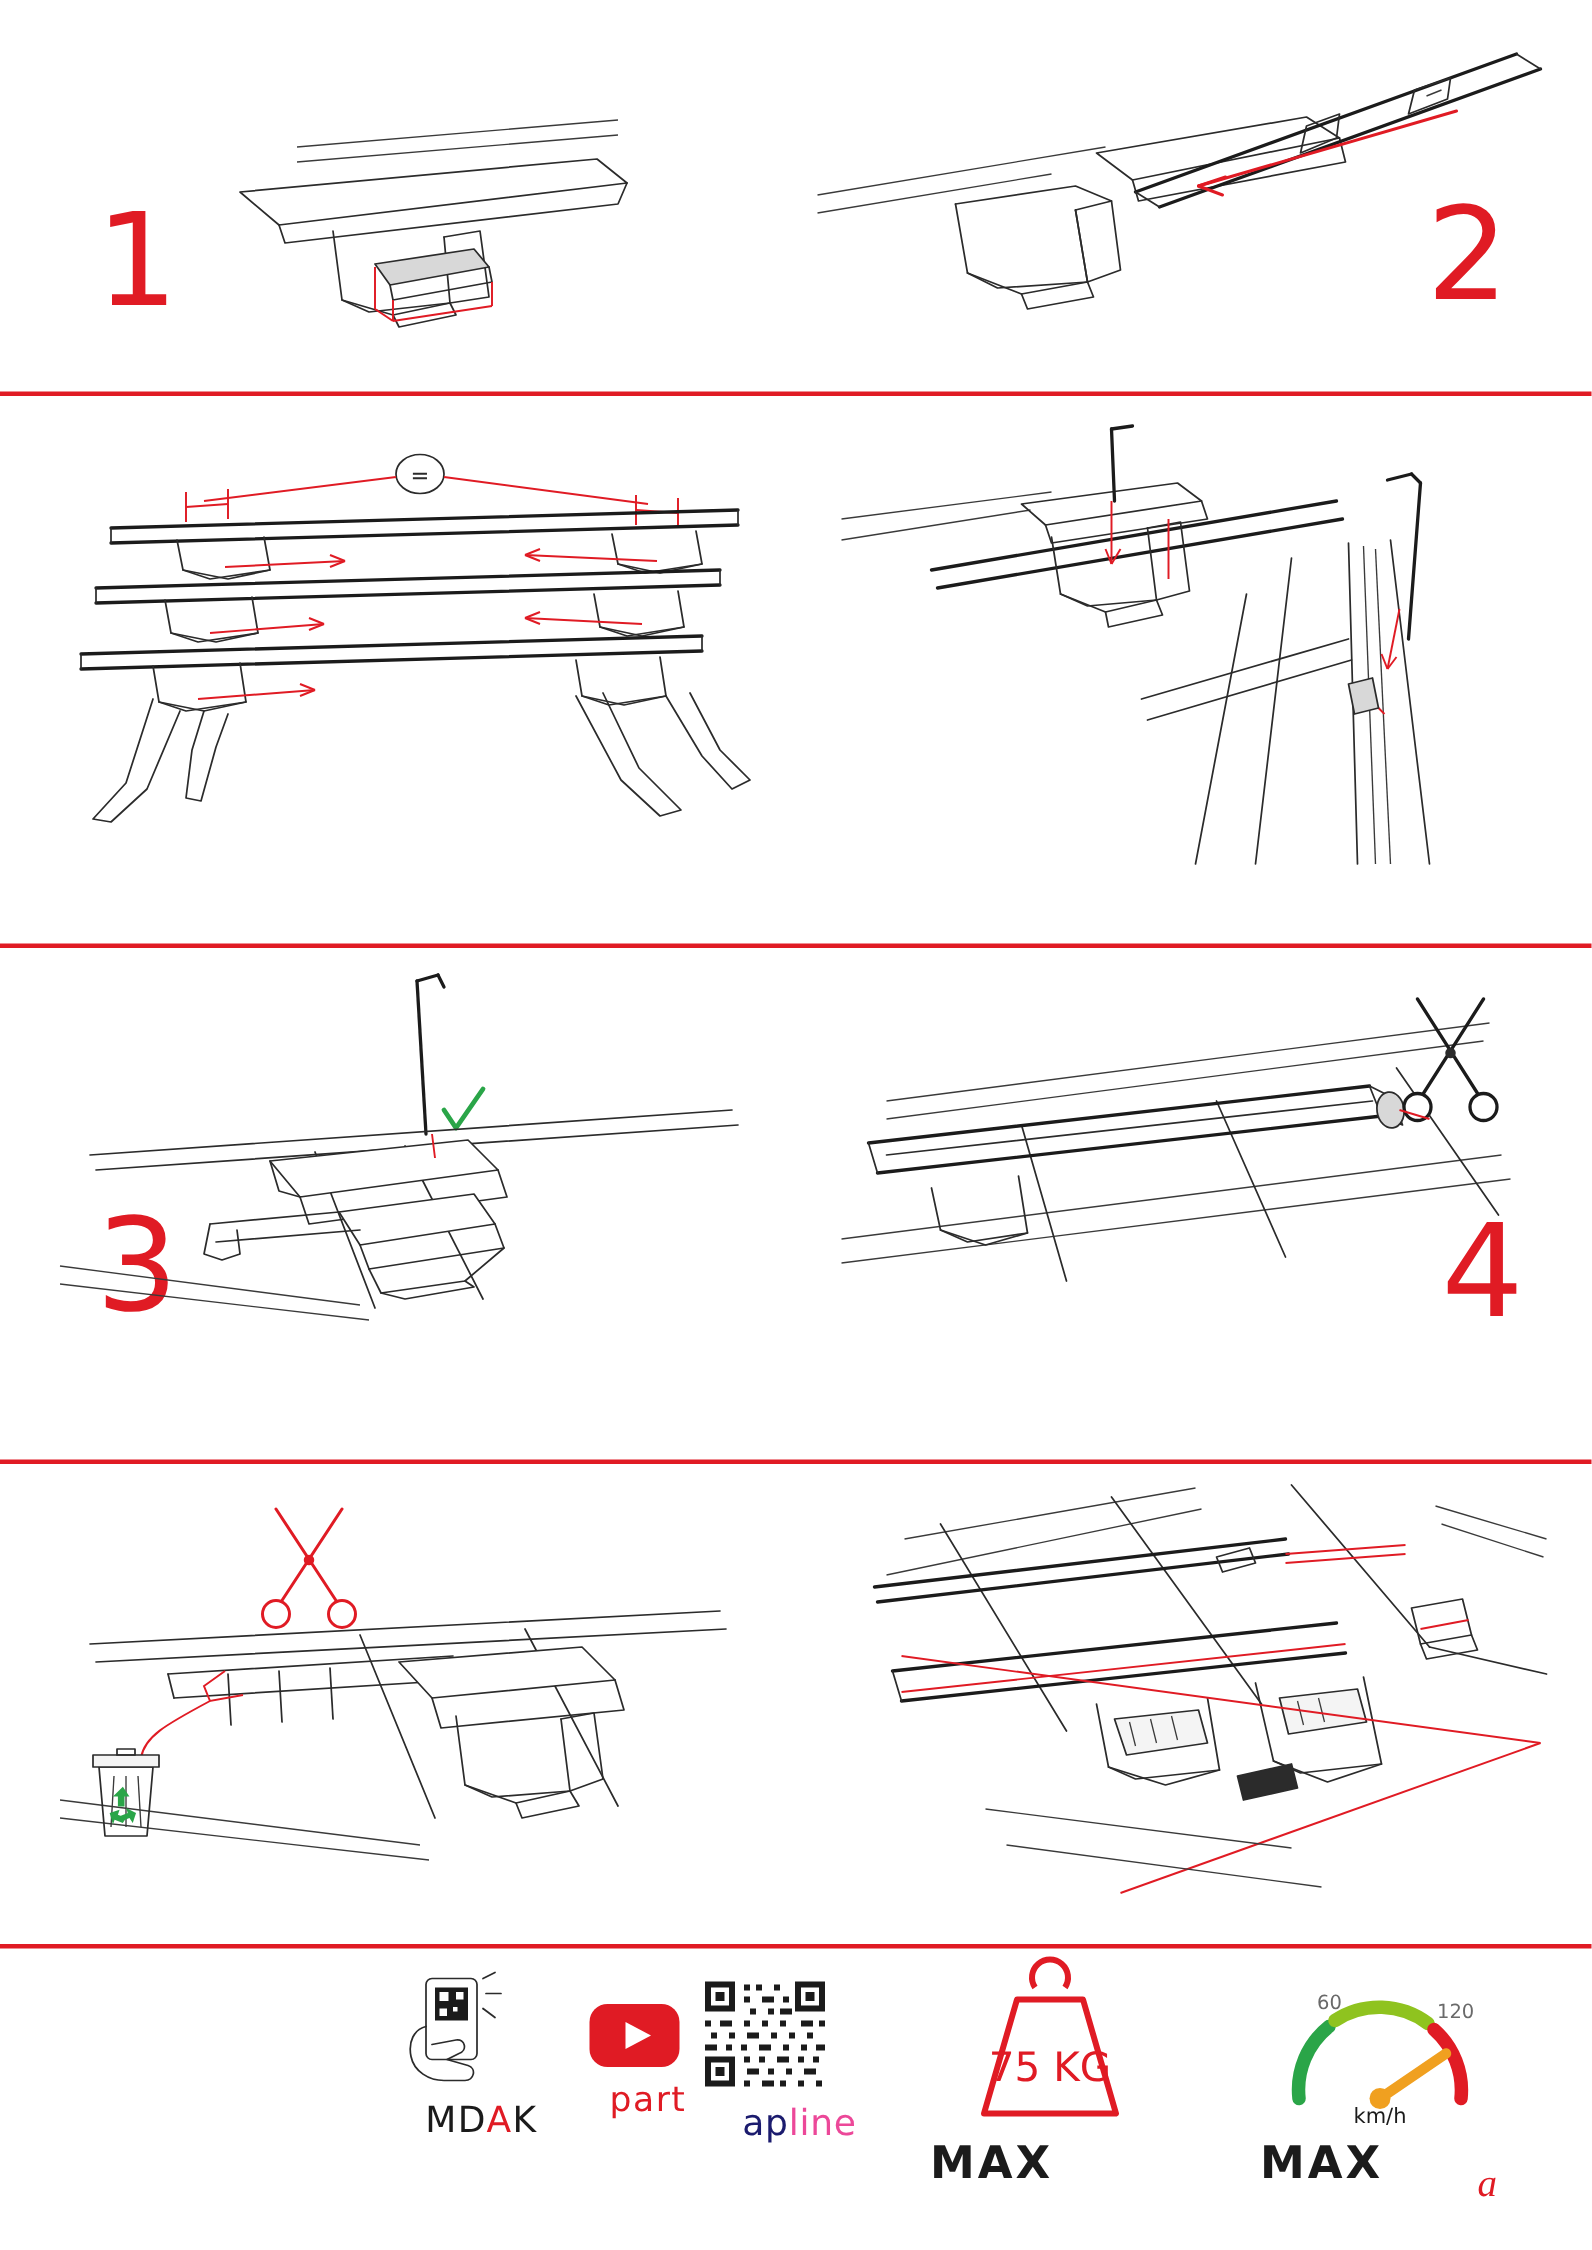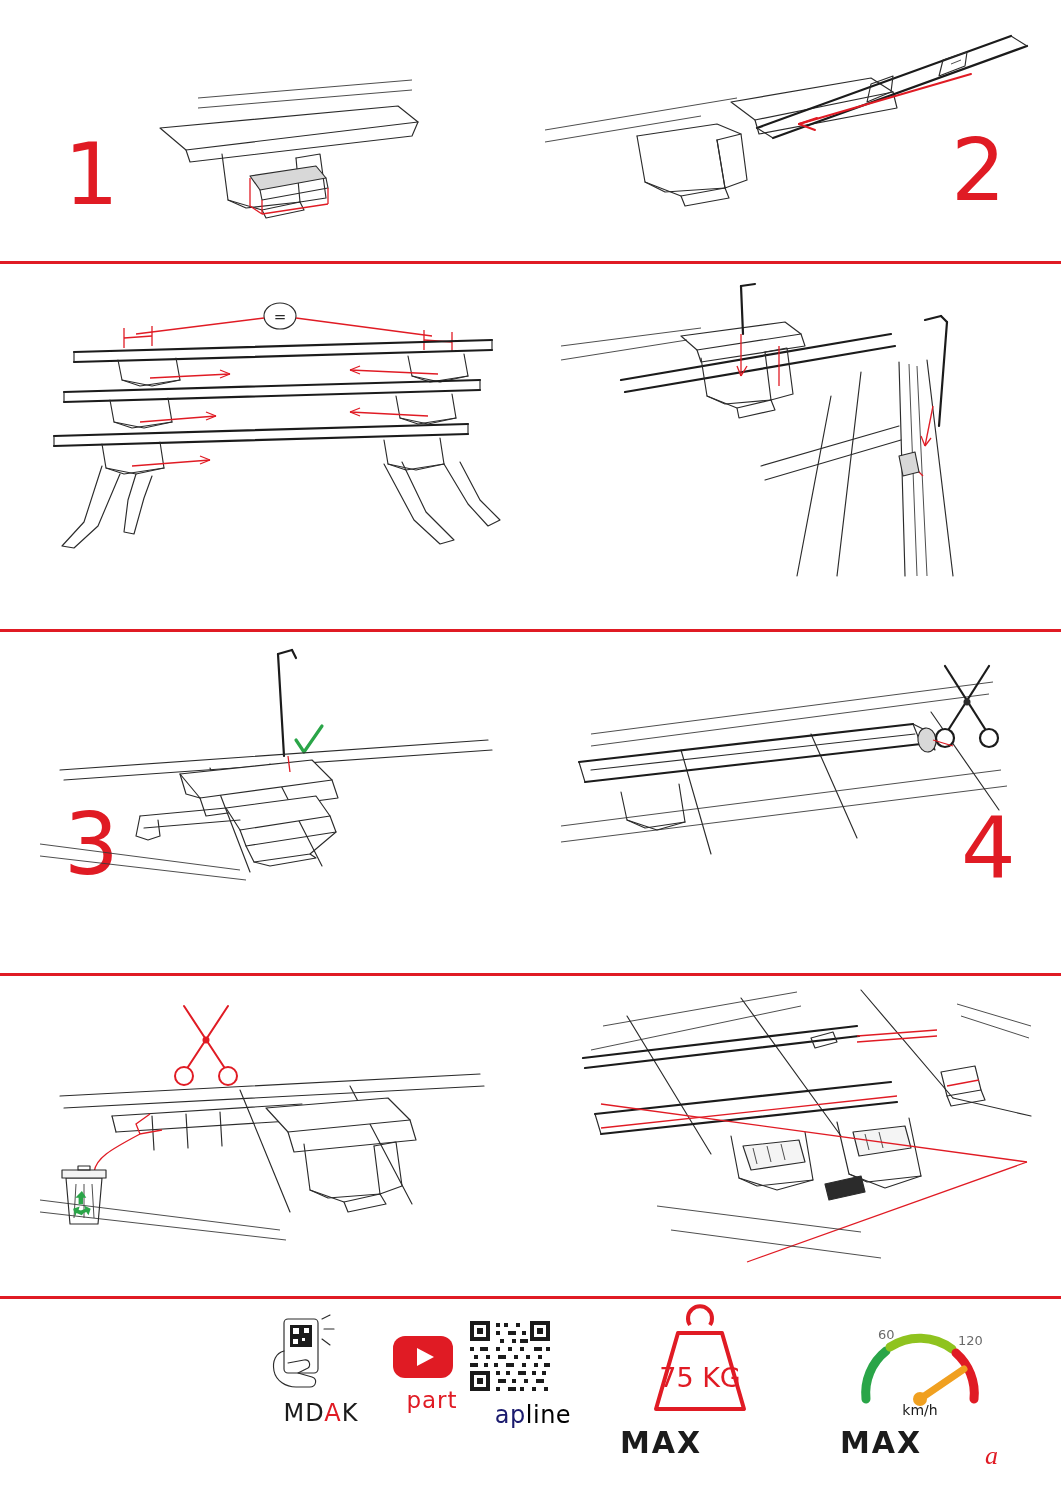--- a/index.html
+++ b/index.html
@@ -108,21 +108,21 @@
   .logo-label {
     font-family: "DejaVu Sans", sans-serif;
     font-size: 24px;
     margin-top: 10px;
     line-height: 1;
   }
   .mdak { color: #1b1b1b; letter-spacing: 1px; }
   .mdak .a { color: #e01b24; }
   .ipqi { color: #e01b24; letter-spacing: 1px; font-size: 23px;}
   .apline { color: #1b1b6e; letter-spacing: .5px;}
-  .apline .line { color: #000000; }
+  .apline .line { color: #ec4899; }
 
   .max-label {
     font-family: "DejaVu Sans", sans-serif;
     font-size: 30px;
     letter-spacing: 2px;
     color: #1b1b1b;
     text-align: left;
     margin-top: 6px;
     font-weight: bold;
   }

